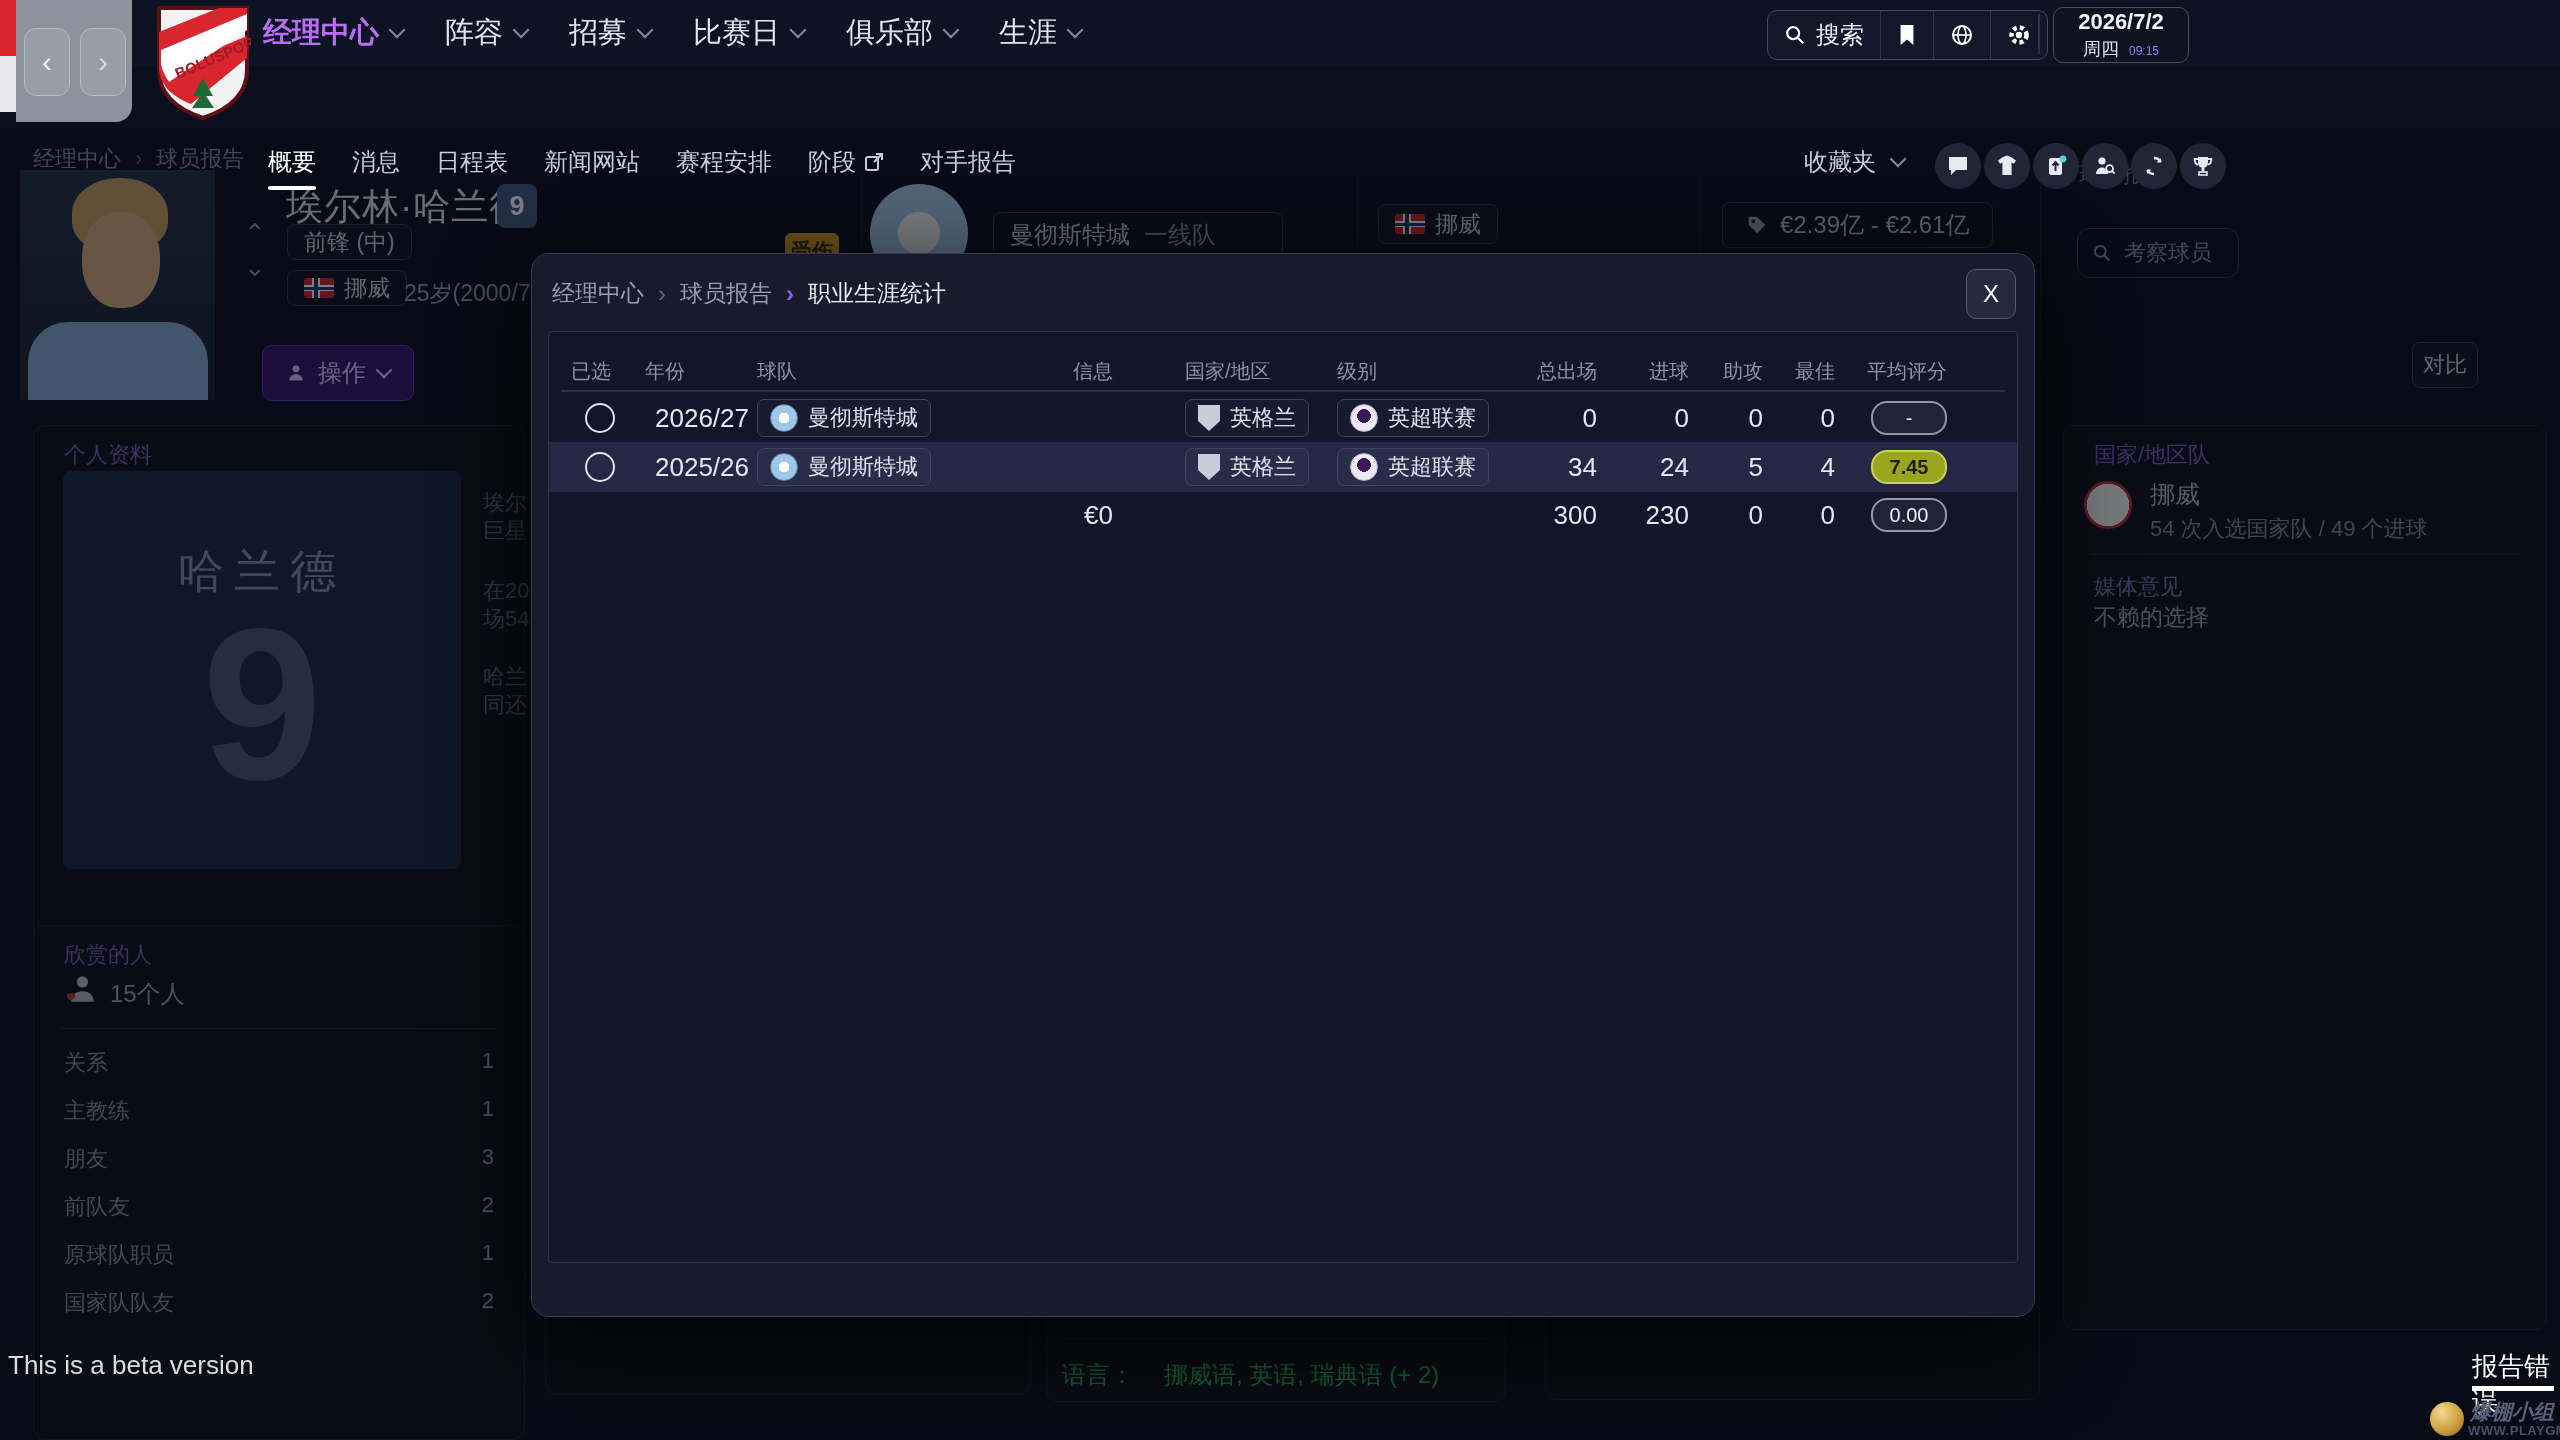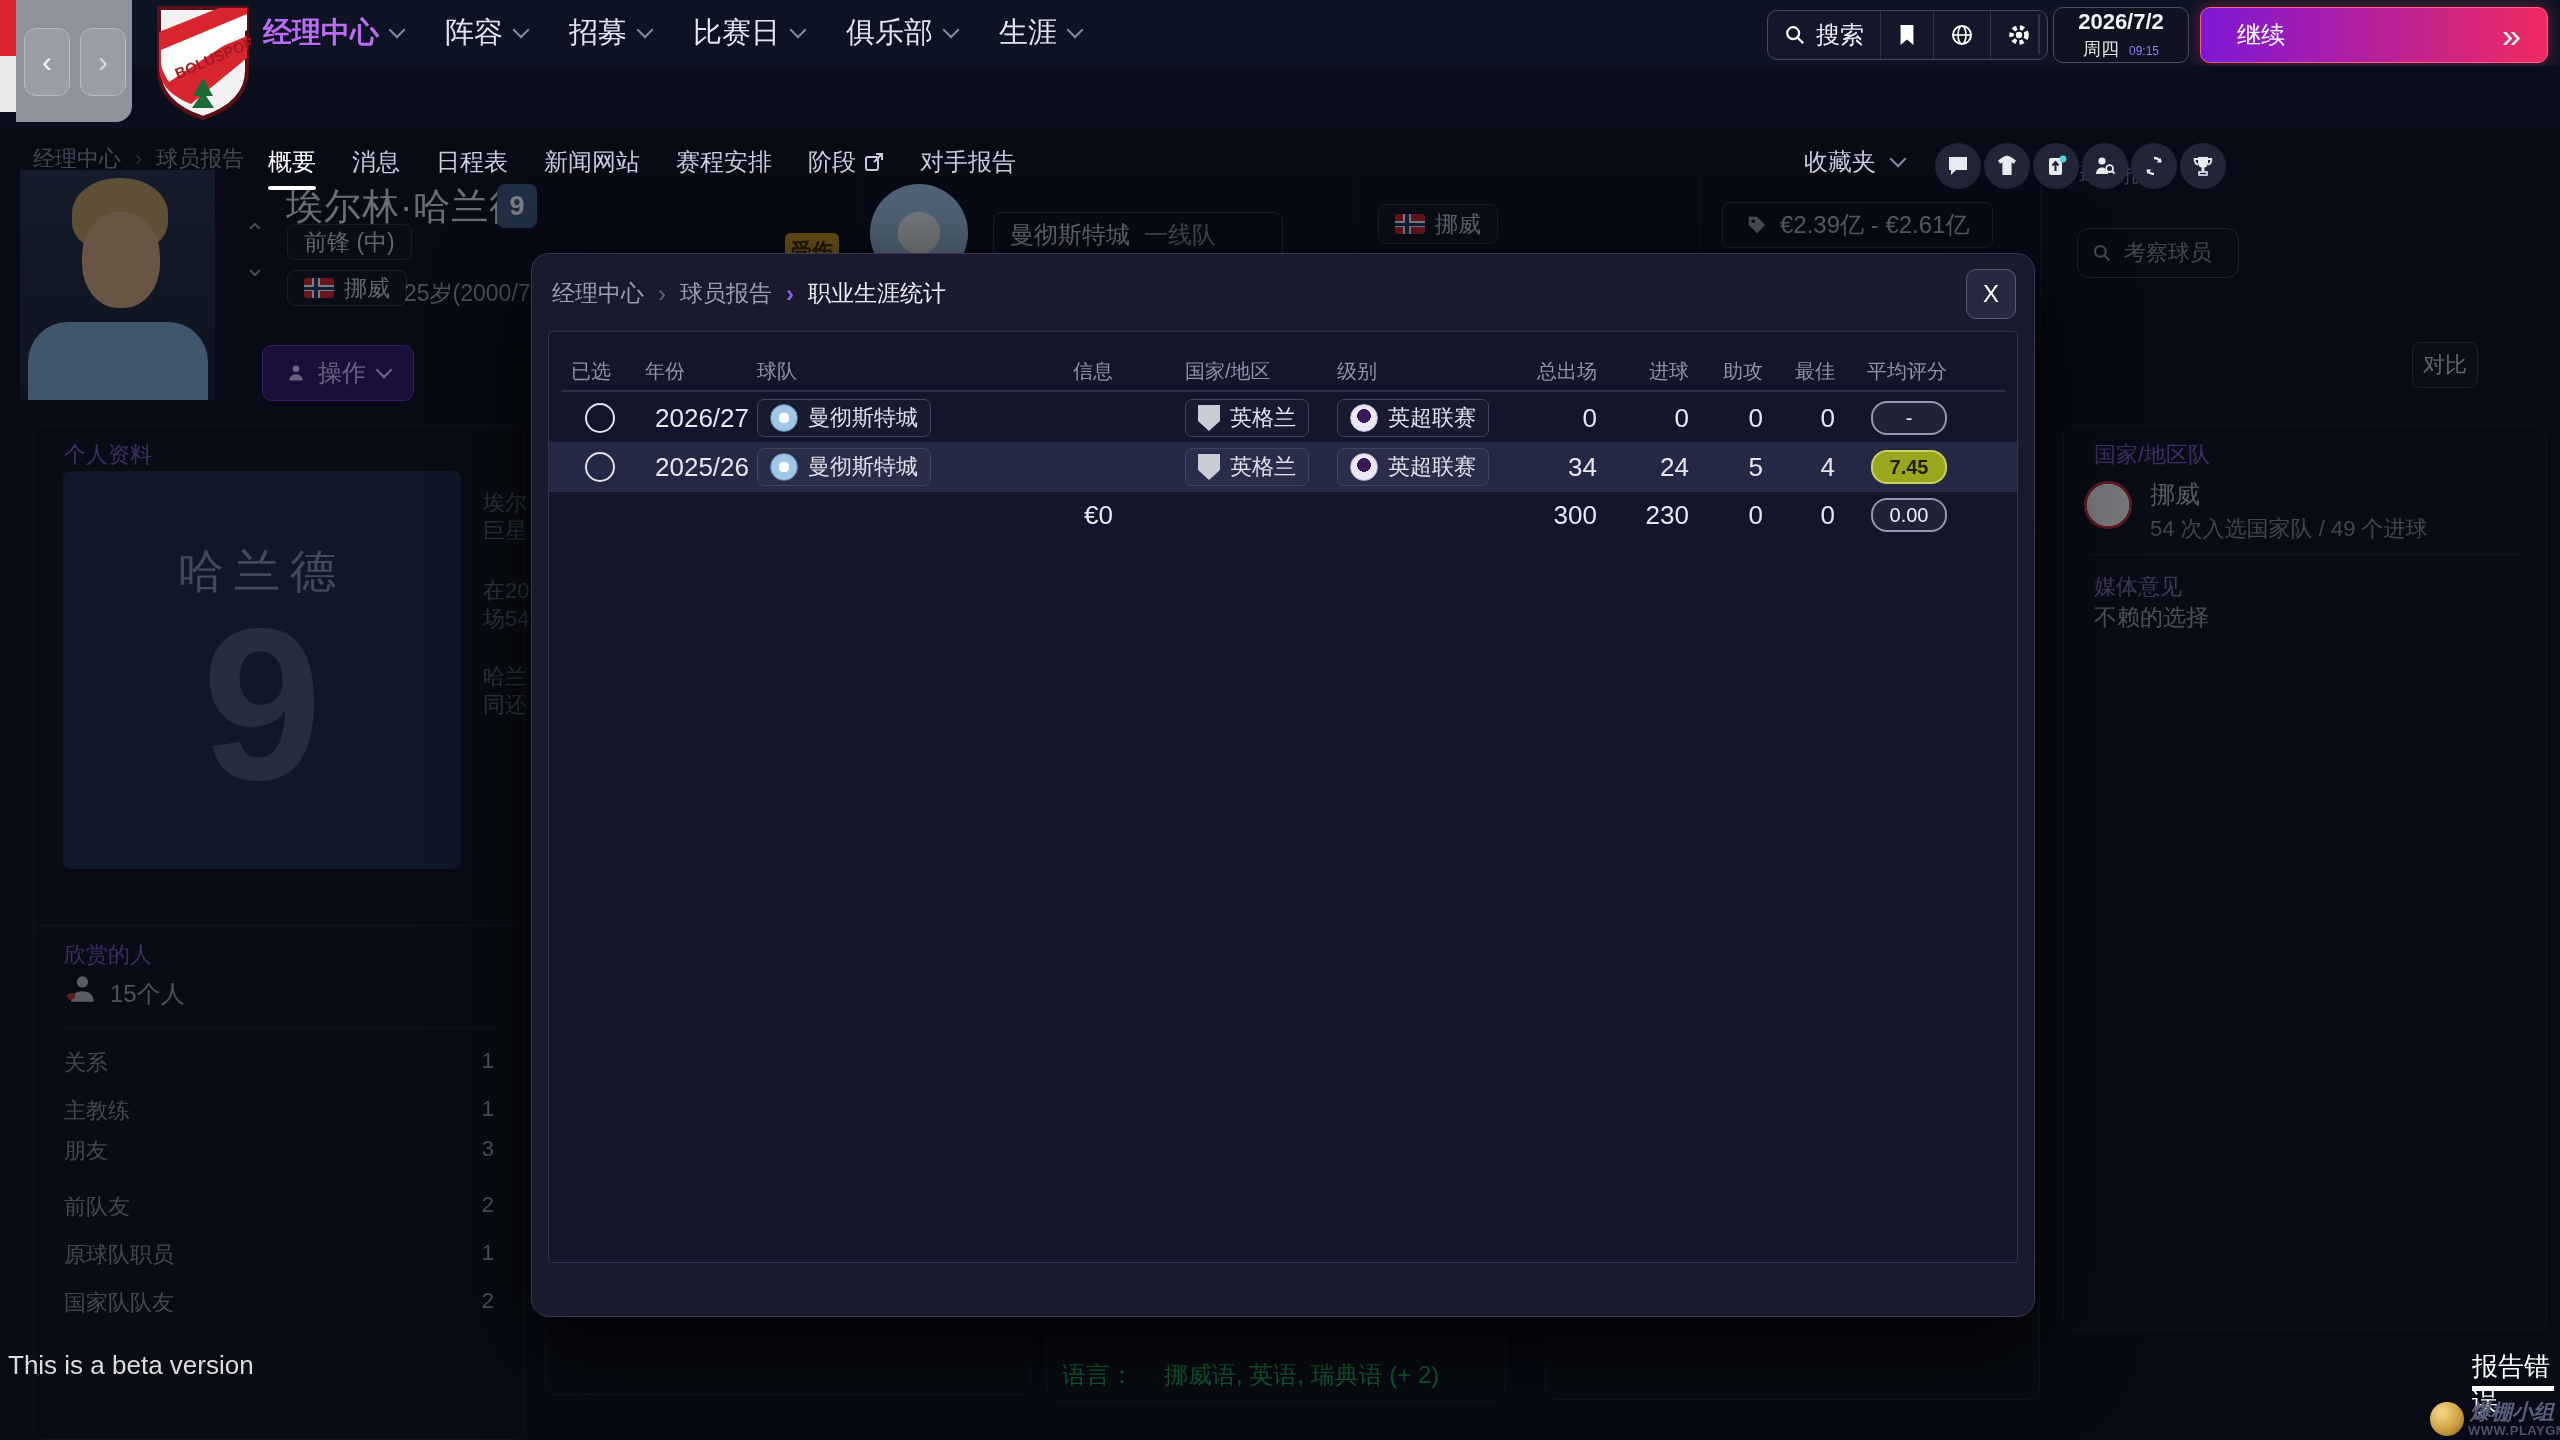--- a/index.html
+++ b/index.html
@@ -205,24 +205,20 @@
     <div class="tb-sep"></div>
 
     <div class="date-box">
       <div class="d1">2026/7/2</div>
       <div class="d2">
           <span>周四</span>
           <span class="time">09:15</span>
         </div>
     </div>
 
-    <div class="continue-btn">
-      <span class="lbl">继续</span>
-      <span class="arr">»</span>
-    </div>
   </div>
 
   <div class="subbar">
     <div class="tabs">
       <div class="tab active">
           <span>概要</span>
         </div>
       <div class="tab">
           <span>消息</span>
         </div>
@@ -416,21 +412,21 @@
       <div style="position:absolute;left:76px;top:52px;font-size:24px;color:#9ea2b2">15个人</div>
       <div class="hline" style="left:26px;right:26px;top:102px"></div>
       <div class="adm-row" style="top:122px">
           <span>关系</span>
           <span class="v">1</span>
         </div>
       <div class="adm-row" style="top:170px">
           <span>主教练</span>
           <span class="v">1</span>
         </div>
-      <div class="adm-row" style="top:210px">
+      <div class="adm-row" style="top:218px">
           <span>朋友</span>
           <span class="v">3</span>
         </div>
       <div class="adm-row" style="top:266px">
           <span>前队友</span>
           <span class="v">2</span>
         </div>
       <div class="adm-row" style="top:314px">
           <span>原球队职员</span>
           <span class="v">1</span>

